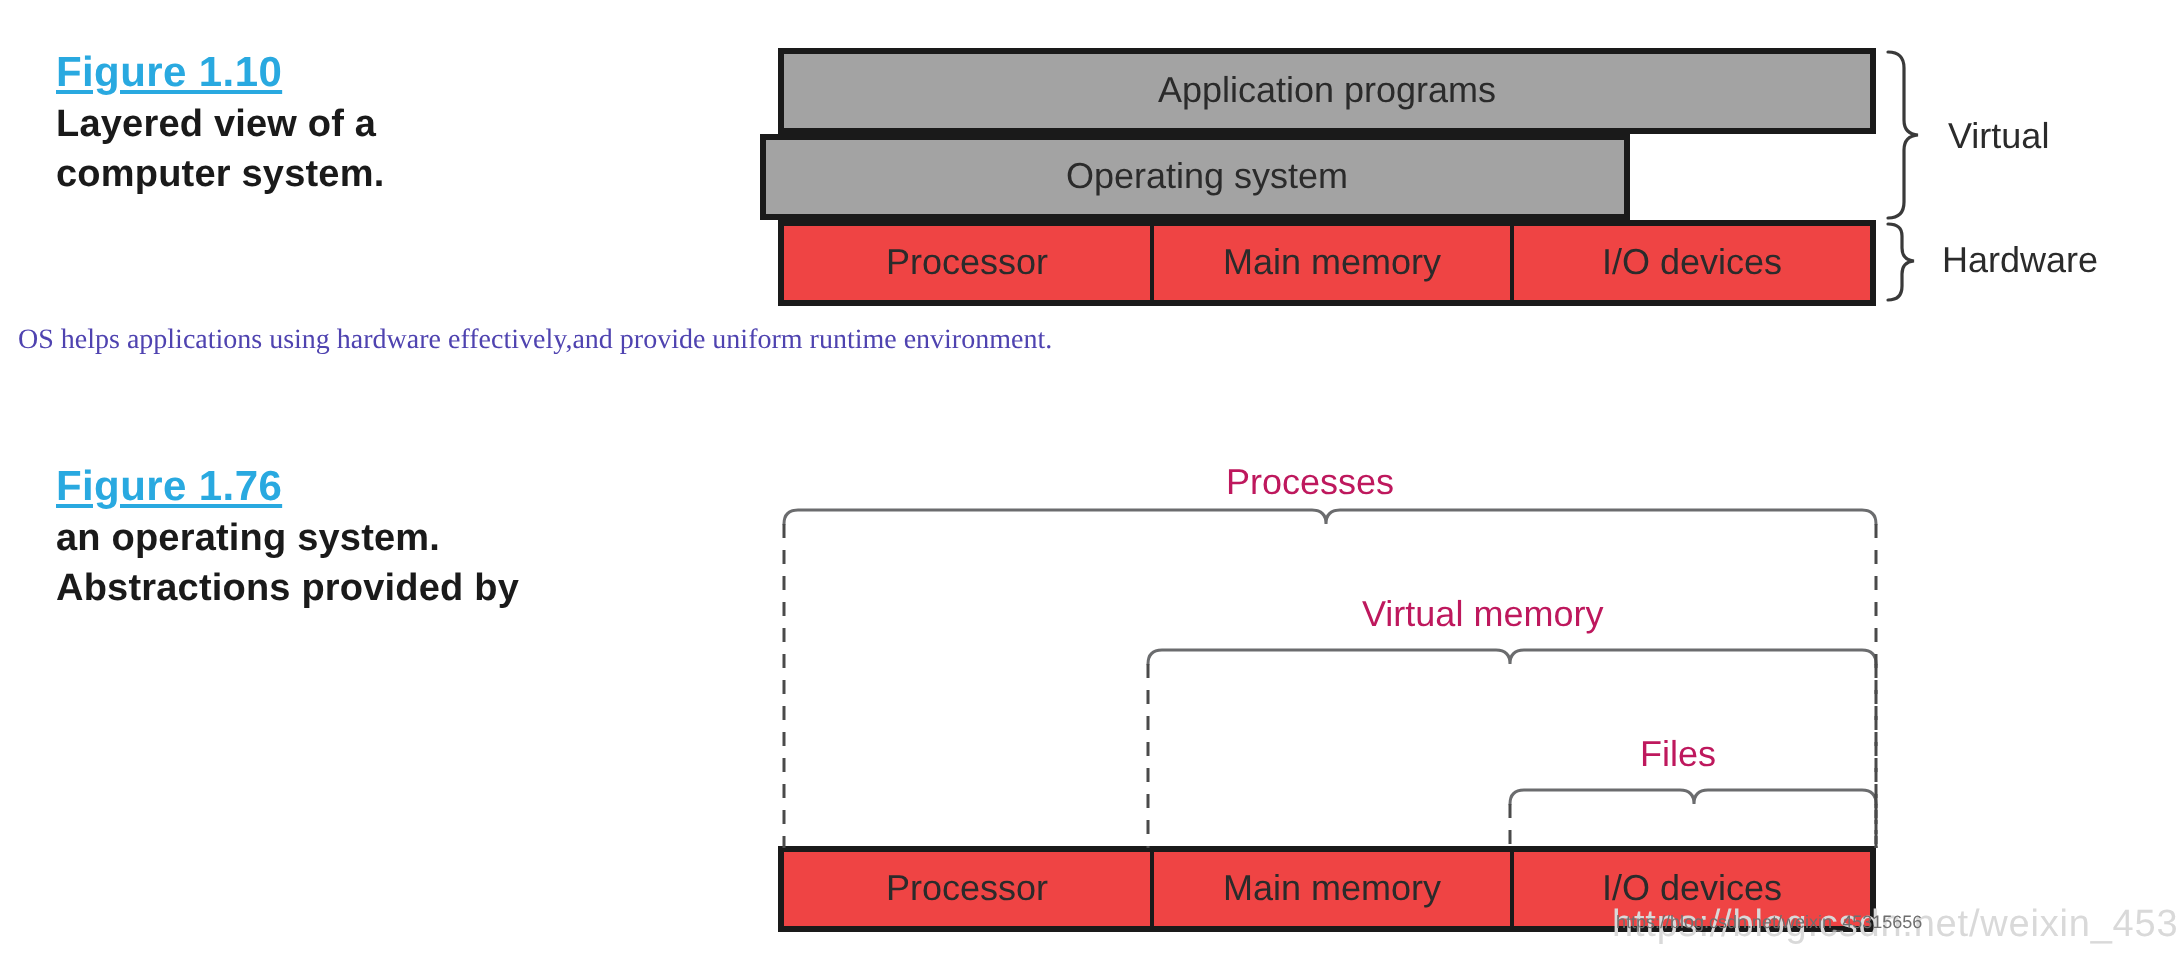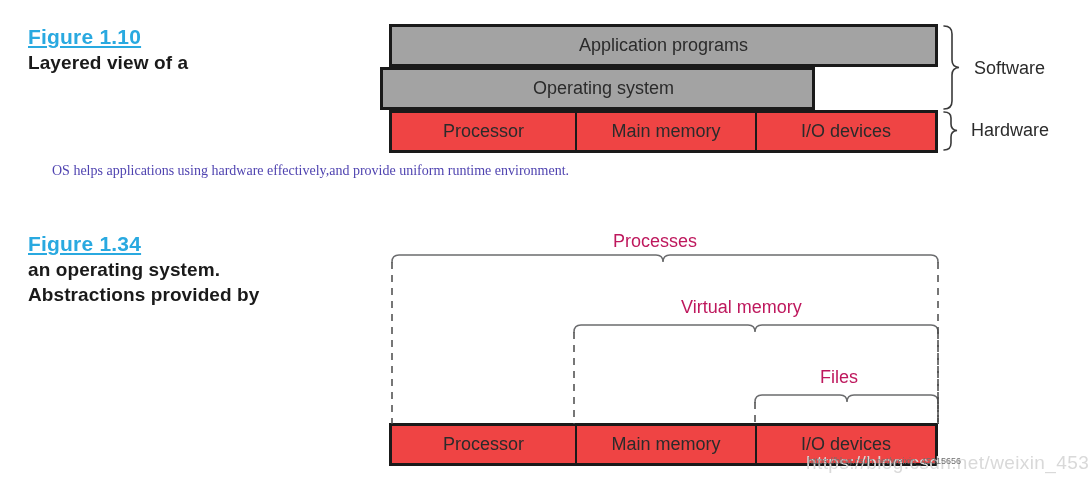--- a/index.html
+++ b/index.html
@@ -34,21 +34,20 @@
     letter-spacing: .1px;
   }
 
   
   .annotation {
     position: absolute;
     color: #4f43b0;
     font-family: "Liberation Serif", serif;
     font-size: 14px;
     white-space: nowrap;
-    margin-left: 43px;
   }
 
   
   .layer-box {
     position: absolute;
     box-sizing: border-box;
     border: 3px solid #1a1a1a;
     background: #a3a3a3;
     display: flex;
     align-items: center;
@@ -113,20 +112,21 @@
     font-size: 9px;
     letter-spacing: 0;
   }
 </style>
 </head>
 <body>
 
 <div class="caption-block" style="left:28px; top:24px; width:320px;">
   <div class="fig-number">Figure 1.10</div>
   <div class="fig-title spaced">Layered view of a</div>
+  <div class="fig-title">computer system.</div>
 </div>
 
 <div class="layer-box" style="left:389px; top:24px; width:549px; height:43px;">
   <span>Application programs</span>
 </div>
 
 <div class="layer-box" style="left:380px; top:67px; width:435px; height:43px;padding-left:12px;">
   <span>Operating system</span>
 </div>
 
@@ -136,32 +136,32 @@
   </div>
   <div class="hw-cell" style="width:180px;">
     <span>Main memory</span>
   </div>
   <div class="hw-cell" style="width:178px;">
     <span>I/O devices</span>
   </div>
 </div>
 
 <div class="side-label" style="left:974px; top:58px;">
-  <span>Software</span>
+  <span>Virtual</span>
 </div>
 <div class="side-label" style="left:971px; top:120px;">
   <span>Hardware</span>
 </div>
 
 <div class="annotation" style="left:9px; top:163px;">
   <span>OS helps applications using hardware effectively,and provide uniform runtime environment.</span>
 </div>
 
 <div class="caption-block" style="left:28px; top:231px; width:340px;">
-  <div class="fig-number">Figure 1.34</div>
+  <div class="fig-number">Figure 1.76</div>
   <div class="fig-title">an operating system.</div>
   <div class="fig-title">Abstractions provided by</div>
 </div>
 
 <div class="abs-label" style="left:613px; top:231px;">
   <span>Processes</span>
 </div>
 <div class="abs-label" style="left:681px; top:297px;">
   <span>Virtual memory</span>
 </div>

